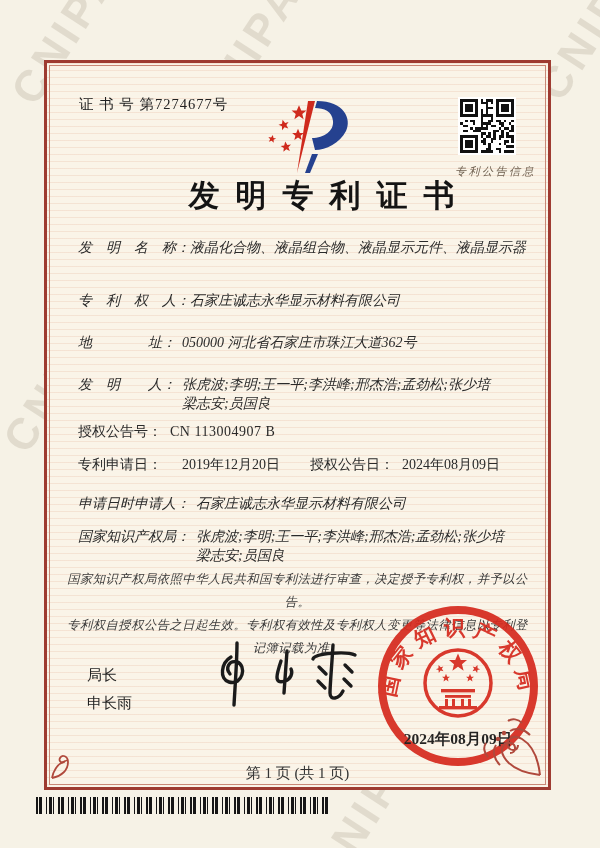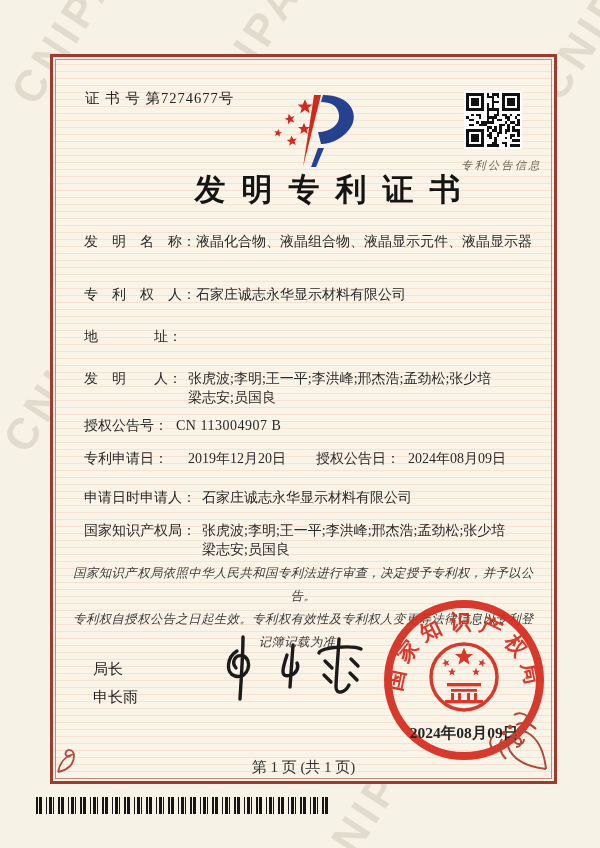--- a/index.html
+++ b/index.html
@@ -19,48 +19,47 @@
     font-size:44px;
     letter-spacing:5px;
     color:rgba(168,156,136,0.26);
     transform:rotate(-57deg);
     white-space:nowrap;
     pointer-events:none;
     z-index:1;
   }
   
   .frame {
-    position:absolute; left:44px; top:54px; width:507px; height:730px;
+    position:absolute; left:44px; top:60px; width:507px; height:730px;
     border:3px solid #9e3b31;
     background:
       repeating-linear-gradient(180deg, rgba(224,166,138,0.22) 0 1px, rgba(0,0,0,0) 1px 7px),
       #faf4e8;
     z-index:2;
-    margin-left:6px;
   }
   .frame::after {
     content:""; position:absolute; inset:2px;
     border:1px solid #c98876; pointer-events:none;
   }
   
   .cert-no { position:absolute; left:32px; top:32px; font-size:14.5px; letter-spacing:1px; color:#222; }
   .logo { position:absolute; left:210px; top:34px; }
   .qr-wrap { position:absolute; left:408px; top:34px; width:64px; text-align:center; }
   .qr-box  { width:58px; height:58px; margin:0 auto; background:#fff; padding:2px; }
   .qr-caption {
     margin-top:9px; font-size:11px; letter-spacing:2.5px; color:#6f6050;
     font-style:italic; white-space:nowrap;
   }
   .title {
     position:absolute; left:0; right:0; top:112px; text-align:center;
     font-size:31px; font-weight:700; letter-spacing:16px; text-indent:16px; color:#141414;padding-left:48px;
   }
   
   .fields { position:absolute; left:31px; right:14px; top:175px; font-size:14px; line-height:19px; }
-  .row { display:flex; align-items:flex-start; }
+  .row { display:flex; align-items:flex-start;font-style:italic; }
   .row .lab { flex:0 0 104px; white-space:nowrap; }
   .row .lab.wide { flex:0 0 118px; }
   .row .val { flex:1; }
   .two-col { display:flex; }
   .two-col .cell-l { flex:0 0 232px; display:flex; }
   .two-col .cell-r { display:flex; }
   .two-col .lab { flex:0 0 auto; padding-right:8px; }
   .mono-num { letter-spacing:0.5px; }
   
   .statement {
@@ -273,20 +272,21 @@
     <div class="row" style="margin-top:0;">
       <span class="lab">发　明　名　称：</span>
       <span class="val">液晶化合物、液晶组合物、液晶显示元件、液晶显示器</span>
     </div>
     <div class="row" style="margin-top:34px;">
       <span class="lab">专　利　权　人：</span>
       <span class="val">石家庄诚志永华显示材料有限公司</span>
     </div>
     <div class="row" style="margin-top:23px;">
       <span class="lab">地　　　　址：</span>
+      <span class="val">050000 河北省石家庄市珠江大道362号</span>
     </div>
     <div class="row" style="margin-top:23px;">
       <span class="lab">发　明　　人：</span>
       <span class="val">
         <div>张虎波;李明;王一平;李洪峰;邢杰浩;孟劲松;张少培</div>
         <div>梁志安;员国良</div>
       </span>
     </div>
     <div class="two-col" style="margin-top:9px;">
       <span class="cell-r">

